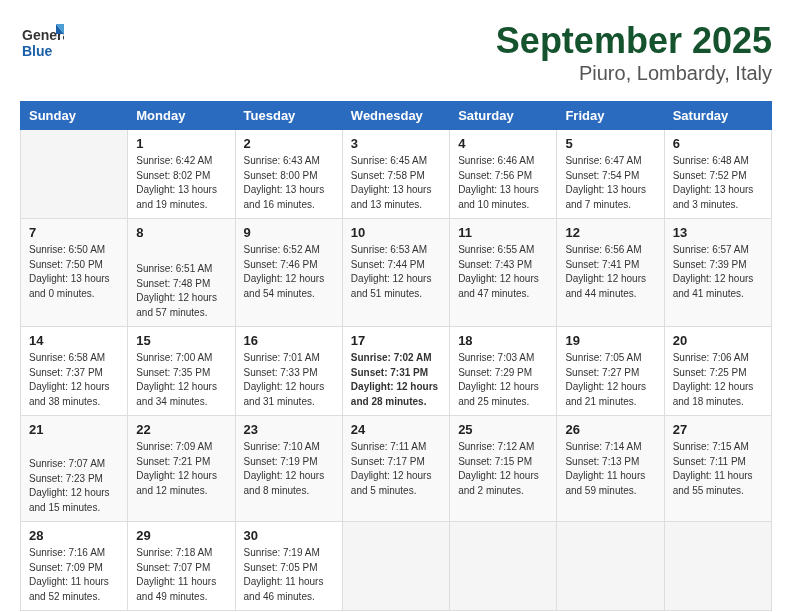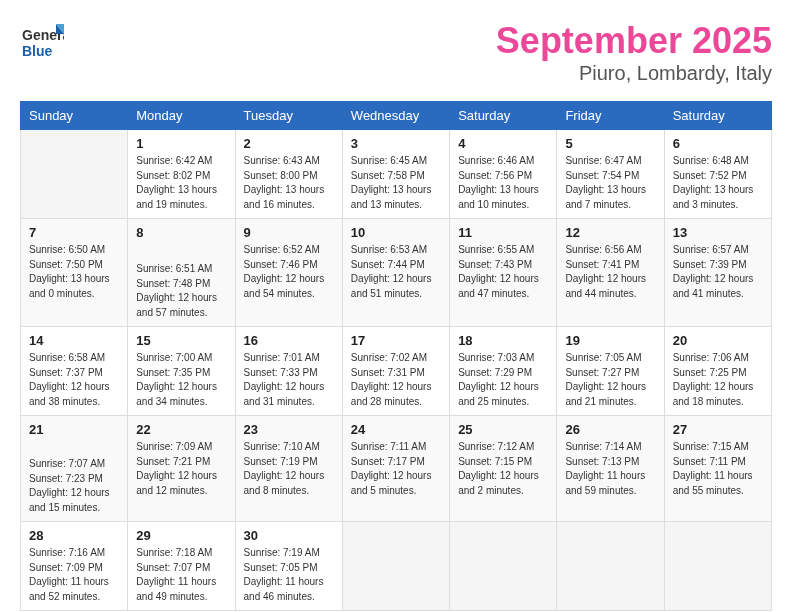--- a/index.html
+++ b/index.html
@@ -15,37 +15,37 @@
       justify-content: space-between;
       align-items: flex-start;
       margin-bottom: 16px;
     }
     .title-block {
       text-align: right;
     }
     .month-title {
       font-size: 36px;
       font-weight: bold;
-      color: #ec4899;
+      color: #14532d;
       text-align: center;
     }
     .location {
       font-size: 20px;
       color: #555;
     }
     .calendar {
       width: 100%;
       border-collapse: collapse;
       border: 1px solid #ccc;
     }
     .calendar th {
       background-color: #2a6bbf;
       color: #fff;
       font-size: 13px;
-      font-weight: normal;
+      font-weight: bold;
       padding: 6px 8px;
       text-align: left;
       border: 1px solid #2a6bbf;
     }
     .calendar td {
       vertical-align: top;
       padding: 6px 8px;
       border: 1px solid #ddd;
       font-size: 11px;
       color: #333;
@@ -227,21 +227,21 @@
         </td>
         <td>
           <span class="day-num">16</span>
           <div class="day-info" style="white-space: pre-line;">Sunrise: 7:01 AM
 Sunset: 7:33 PM
 Daylight: 12 hours
 and 31 minutes.</div>
         </td>
         <td>
           <span class="day-num">17</span>
-          <div class="day-info" style="white-space: pre-line;">Sunrise: 7:02 AM
+          <div class="day-info" style="white-space: pre-line; font-weight: bold;">Sunrise: 7:02 AM
 Sunset: 7:31 PM
 Daylight: 12 hours
 and 28 minutes.</div>
         </td>
         <td>
           <span class="day-num">18</span>
           <div class="day-info" style="white-space: pre-line;">Sunrise: 7:03 AM
 Sunset: 7:29 PM
 Daylight: 12 hours
 and 25 minutes.</div>

